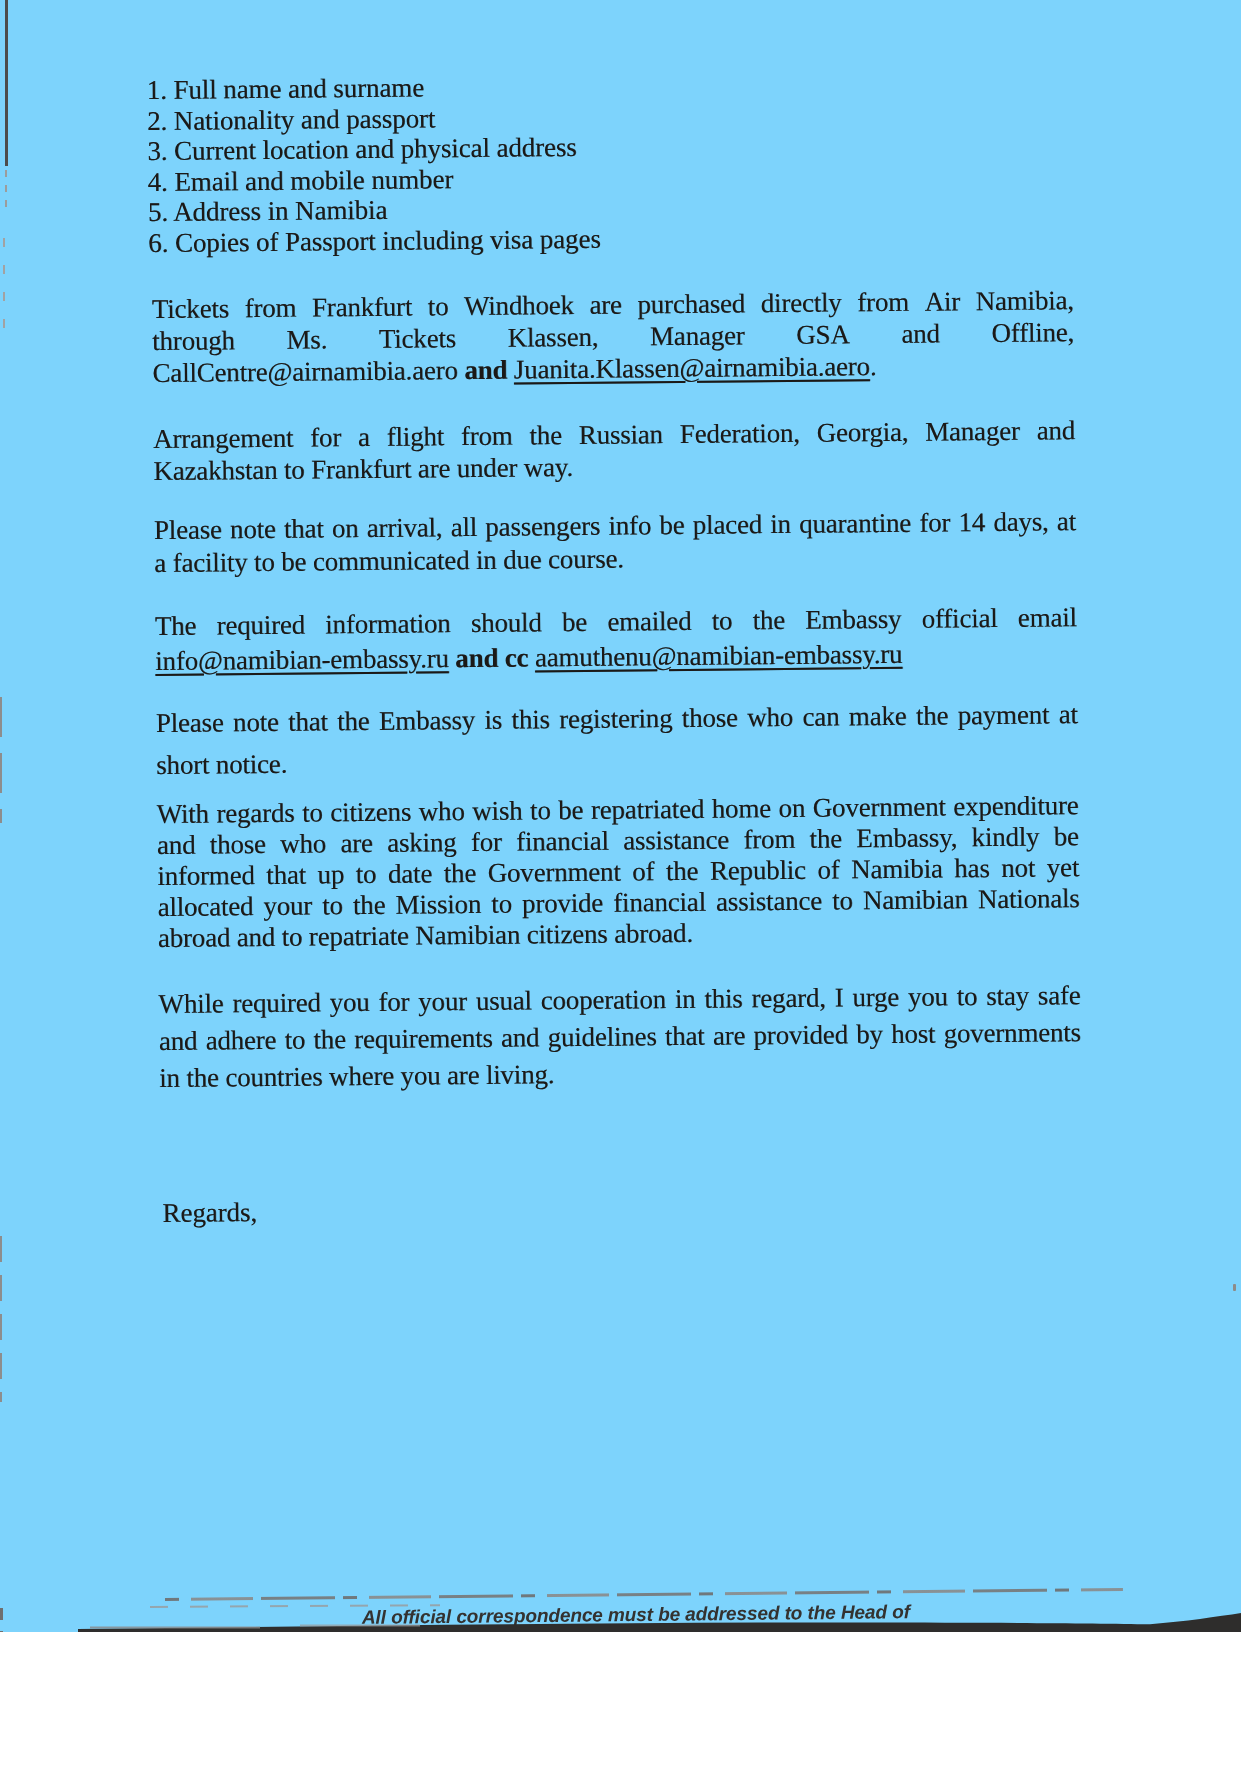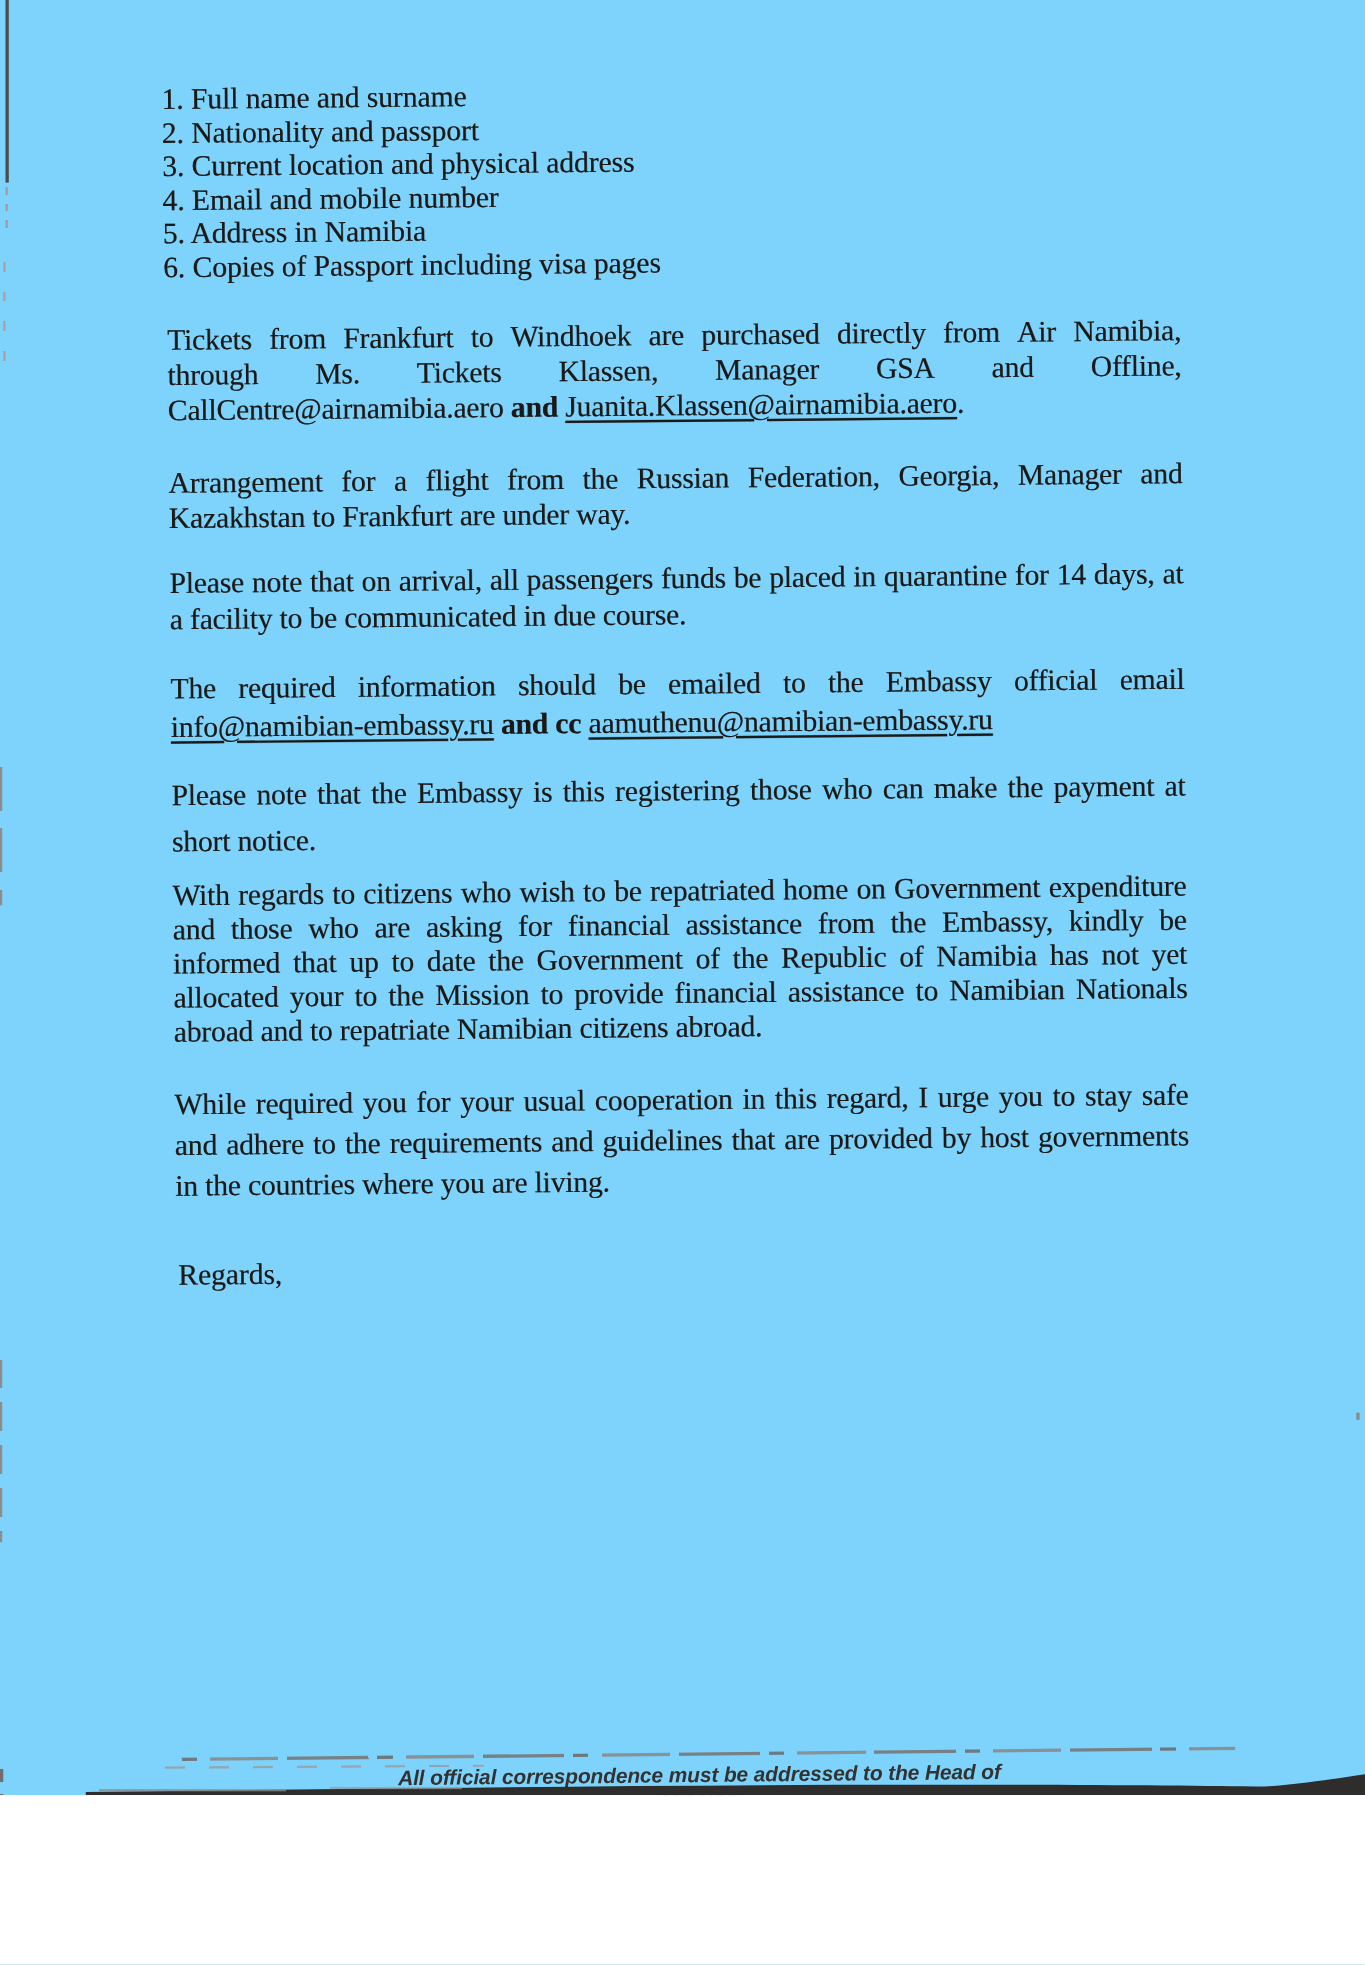--- a/index.html
+++ b/index.html
@@ -35,21 +35,21 @@
   .para-4{top:609px;line-height:35px;}
   .para-5{top:702px;line-height:42px;}
   .para-6{top:799px;line-height:31px;}
   .para-7{top:986px;line-height:37px;}
   
   .jl{display:flex;justify-content:space-between;white-space:nowrap;}
   .ll{text-align:left;white-space:nowrap;}
   .ul{text-decoration:underline;text-decoration-thickness:2px;text-underline-offset:4px;}
   .bseg{font-weight:bold;}
   .closing{
-    position:absolute;left:160px;top:1143px;
+    position:absolute;left:160px;top:1197px;
     font-size:27px;line-height:32px;letter-spacing:-0.1px;
     text-shadow:0.4px 0 0 rgba(20,18,16,0.5);
   }
   .footer-rule{
     position:absolute;left:165px;top:1598px;width:958px;height:3px;
     transform:rotate(-0.6deg);transform-origin:left center;
     background:repeating-linear-gradient(to right,
       #6e6e6e 0 14px,rgba(0,0,0,0) 14px 26px,
       #8a8a8a 26px 88px,rgba(0,0,0,0) 88px 96px,
       #777777 96px 170px,rgba(0,0,0,0) 170px 178px);
@@ -146,21 +146,21 @@
         </div>
         <div class="para para-3">
           <div class="line jl">
             <span>Please</span>
             <span>note</span>
             <span>that</span>
             <span>on</span>
             <span>arrival,</span>
             <span>all</span>
             <span>passengers</span>
-            <span>funds</span>
+            <span>info</span>
             <span>be</span>
             <span>placed</span>
             <span>in</span>
             <span>quarantine</span>
             <span>for</span>
             <span>14</span>
             <span>days,</span>
             <span>at</span>
           </div>
           <div class="line ll"><span class="">a facility to be communicated in due course.</span></div>

